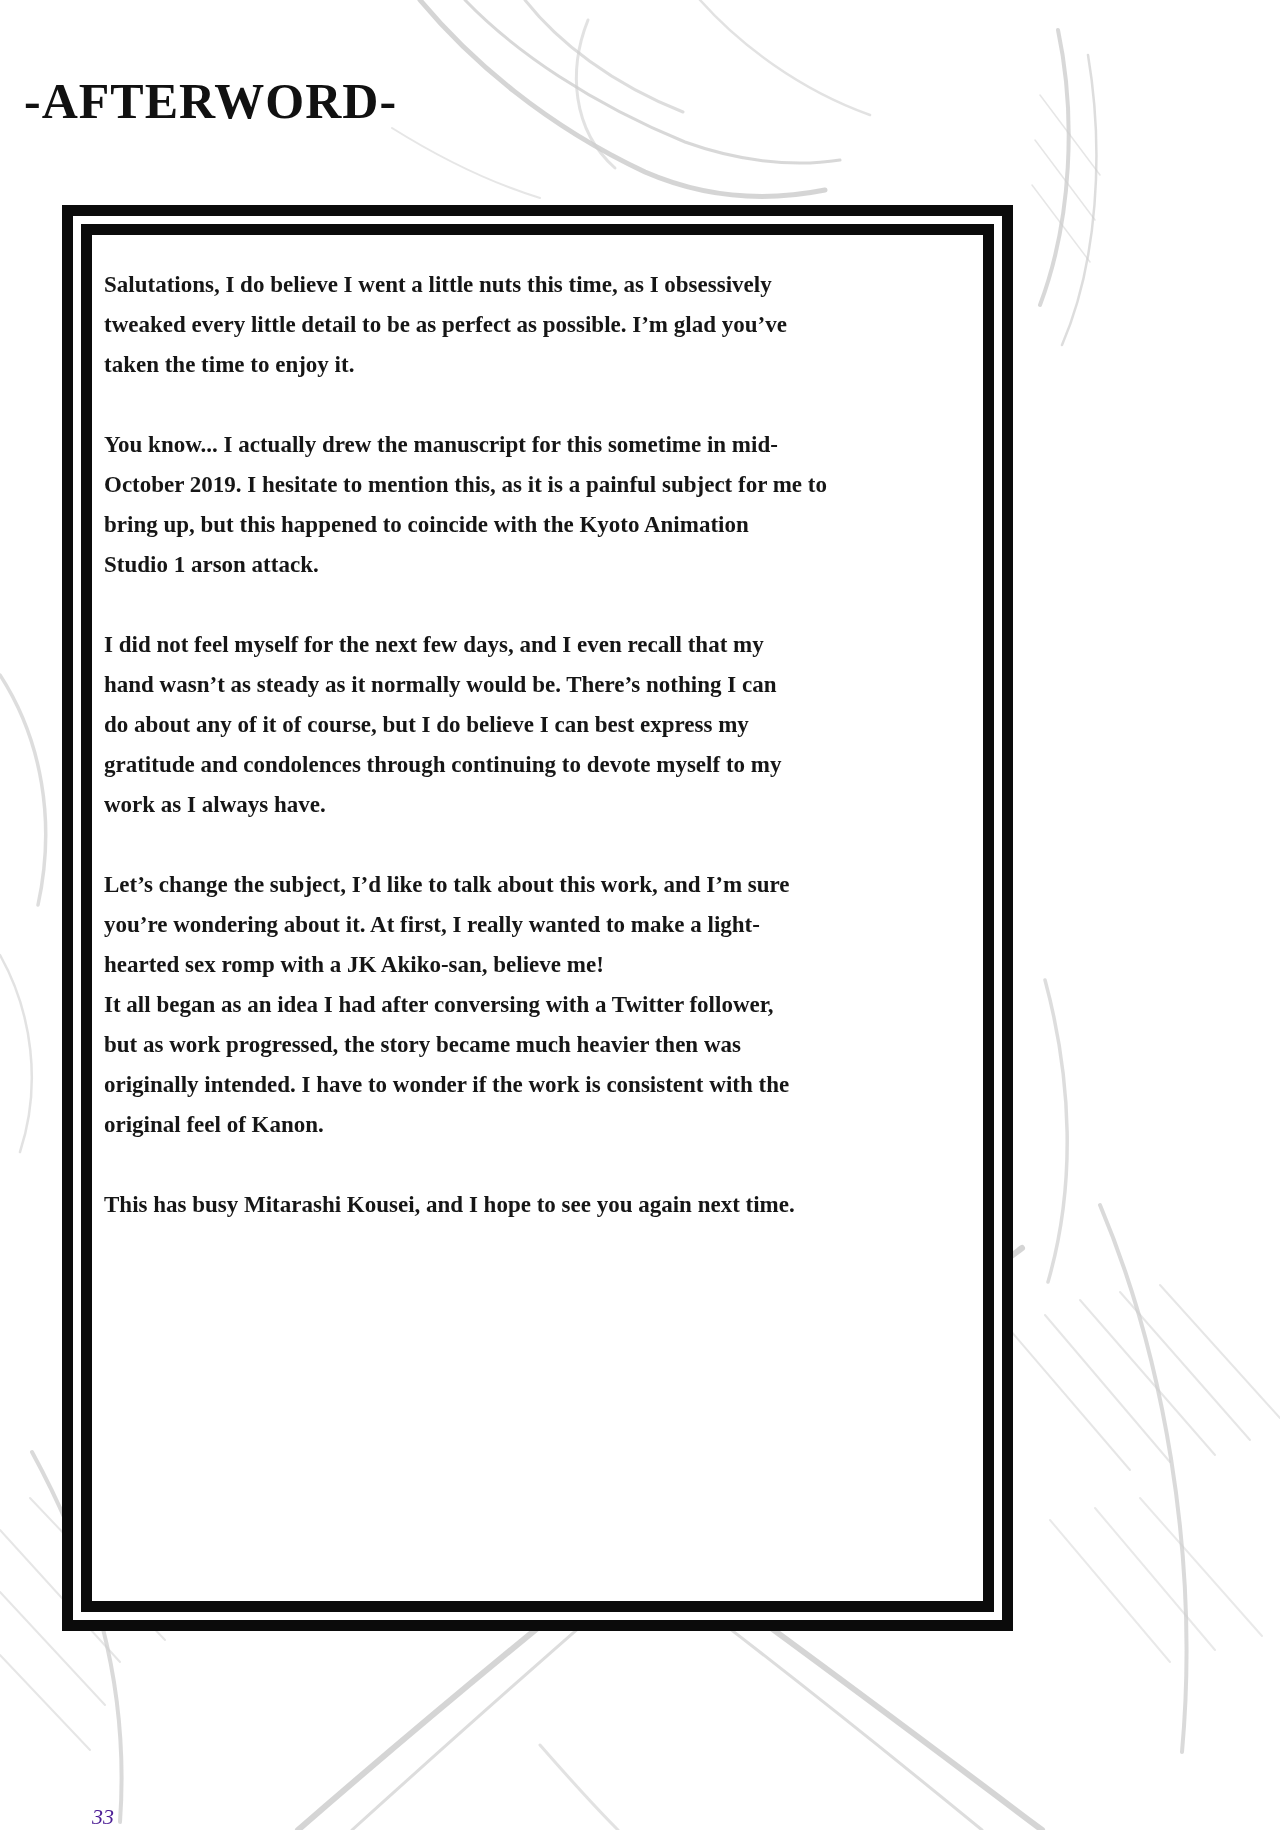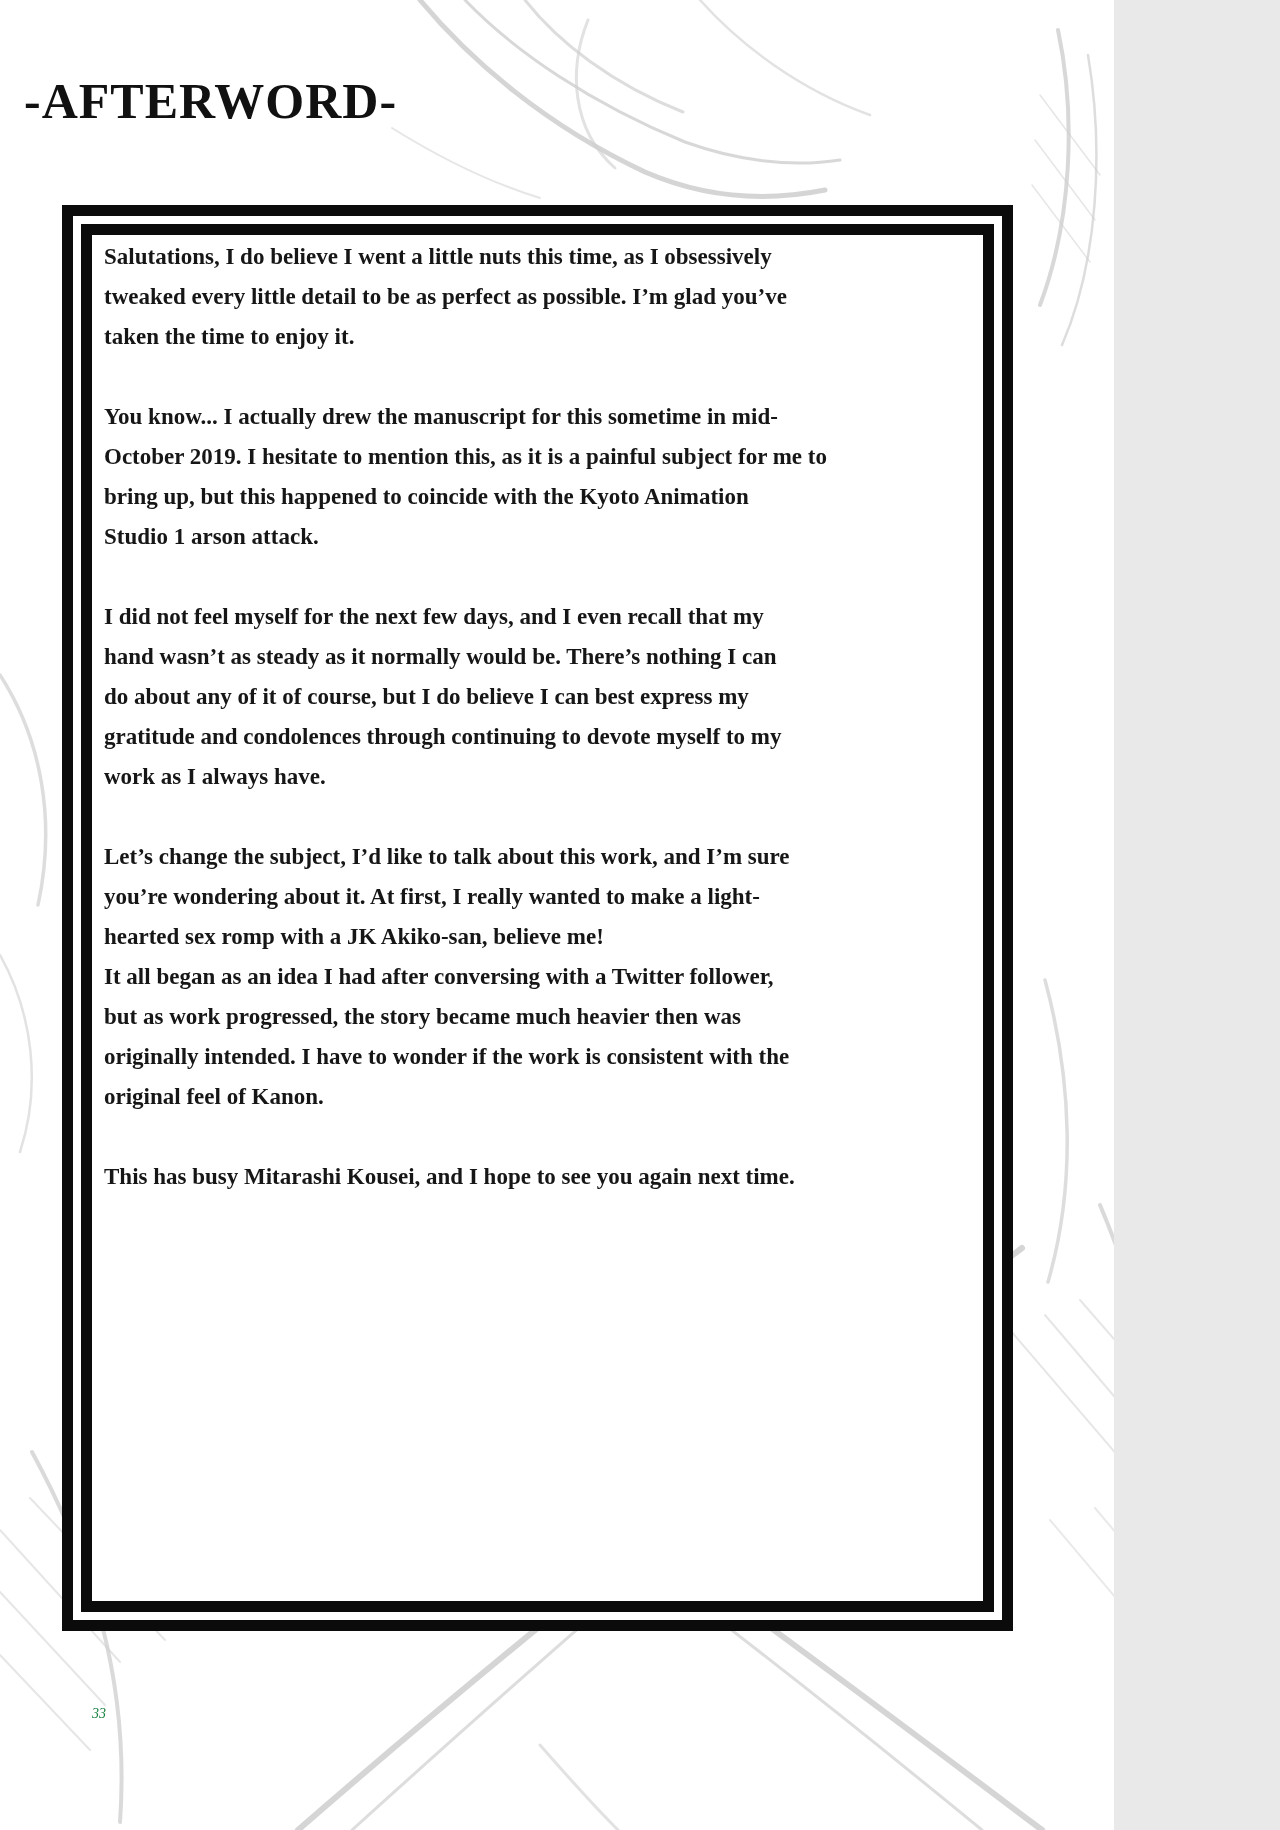--- a/index.html
+++ b/index.html
@@ -1,18 +1,18 @@
 <!DOCTYPE html>
 <html><head>
 <meta charset="utf-8">
 <style>
   html, body { margin: 0; padding: 0; background: #e9e9e9; }
   .page {
     position: relative;
-    width: 1114px;
+    width: 1280px;
     height: 1830px;
     background: #ffffff;
     overflow: hidden;
     font-family: "Liberation Serif", "DejaVu Serif", serif;
     color: #141414;
   }
   .bg-sketch {
     position: absolute;
     inset: 0;
     width: 1280px;
@@ -45,38 +45,39 @@
     inset: 8px;
     box-sizing: border-box;
     border: 11px solid #0b0b0b;
     background: #ffffff;
   }
   .text-area {
     position: absolute;
     inset: 0;
     padding: 2px 10px 0 12px;
     overflow: hidden;
+    margin-top: 28px;
   }
   .para {
     margin: 0 0 40px 0;
     font-size: 23px;
     font-weight: 700;
     line-height: 40px;
     white-space: pre;
     color: #161616;
   }
   .para:last-child { margin-bottom: 0; }
   .page-number {
     position: absolute;
     left: 92px;
-    top: 1706px;
-    font-size: 14px;
+    top: 1804px;
+    font-size: 22px;
     font-style: italic;
     font-weight: 400;
-    color: #15803d;
+    color: #4c1d95;
   }
 </style>
 </head>
 <body>
 
 <div class="page">
 
   <svg class="bg-sketch" viewBox="0 0 1280 1830" xmlns="http://www.w3.org/2000/svg">
     <g fill="none" stroke="#cecece" stroke-linecap="round">
 

